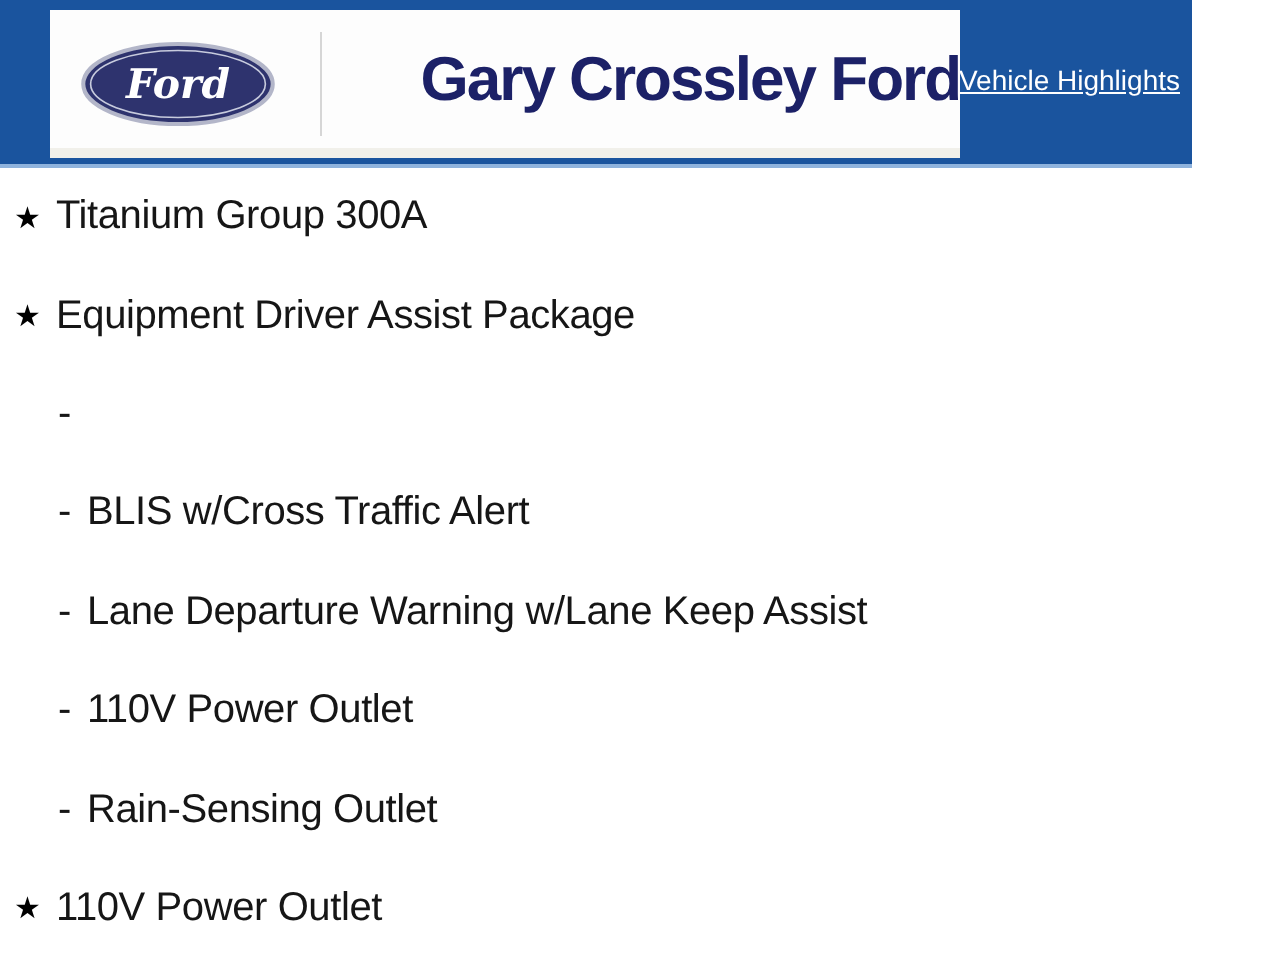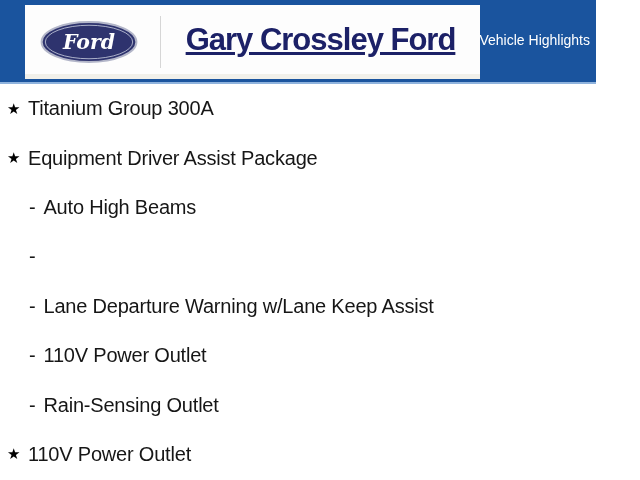--- a/index.html
+++ b/index.html
@@ -50,37 +50,37 @@
   }
   .logo-divider {
     width: 1px;
     height: 52px;
     background: #d6d6d6;
     margin-left: 22px;
     flex: 0 0 auto;
   }
   .dealer-name {
     flex: 1;
-    text-align: center;
+    text-align: right;
     font-size: 31px;
     font-weight: bold;
     letter-spacing: -1px;
     color: #1C2167;
     padding-bottom: 4px;
     white-space: nowrap;
-    text-decoration: underline;
   }
   .page-title {
     position: absolute;
     right: 6px;
     top: 32px;
     font-size: 14px;
     line-height: 16px;
     color: #ffffff;
     white-space: nowrap;
+    text-decoration: underline;
   }
   
   .content {
     background: #ffffff;
   }
   .item {
     height: 49.4px;
     display: flex;
     align-items: center;
     font-size: 20px;
@@ -130,25 +130,25 @@
       <span>Titanium Group 300A</span>
     </div>
 
     <div class="item star">
       <span class="bullet">★</span>
       <span>Equipment Driver Assist Package</span>
     </div>
 
     <div class="item sub">
       <span class="dash">-</span>
-      <span>Auto High Beams</span>
     </div>
 
     <div class="item sub">
       <span class="dash">-</span>
+      <span>BLIS w/Cross Traffic Alert</span>
     </div>
 
     <div class="item sub">
       <span class="dash">-</span>
       <span>Lane Departure Warning w/Lane Keep Assist</span>
     </div>
 
     <div class="item sub">
       <span class="dash">-</span>
       <span>110V Power Outlet</span>

